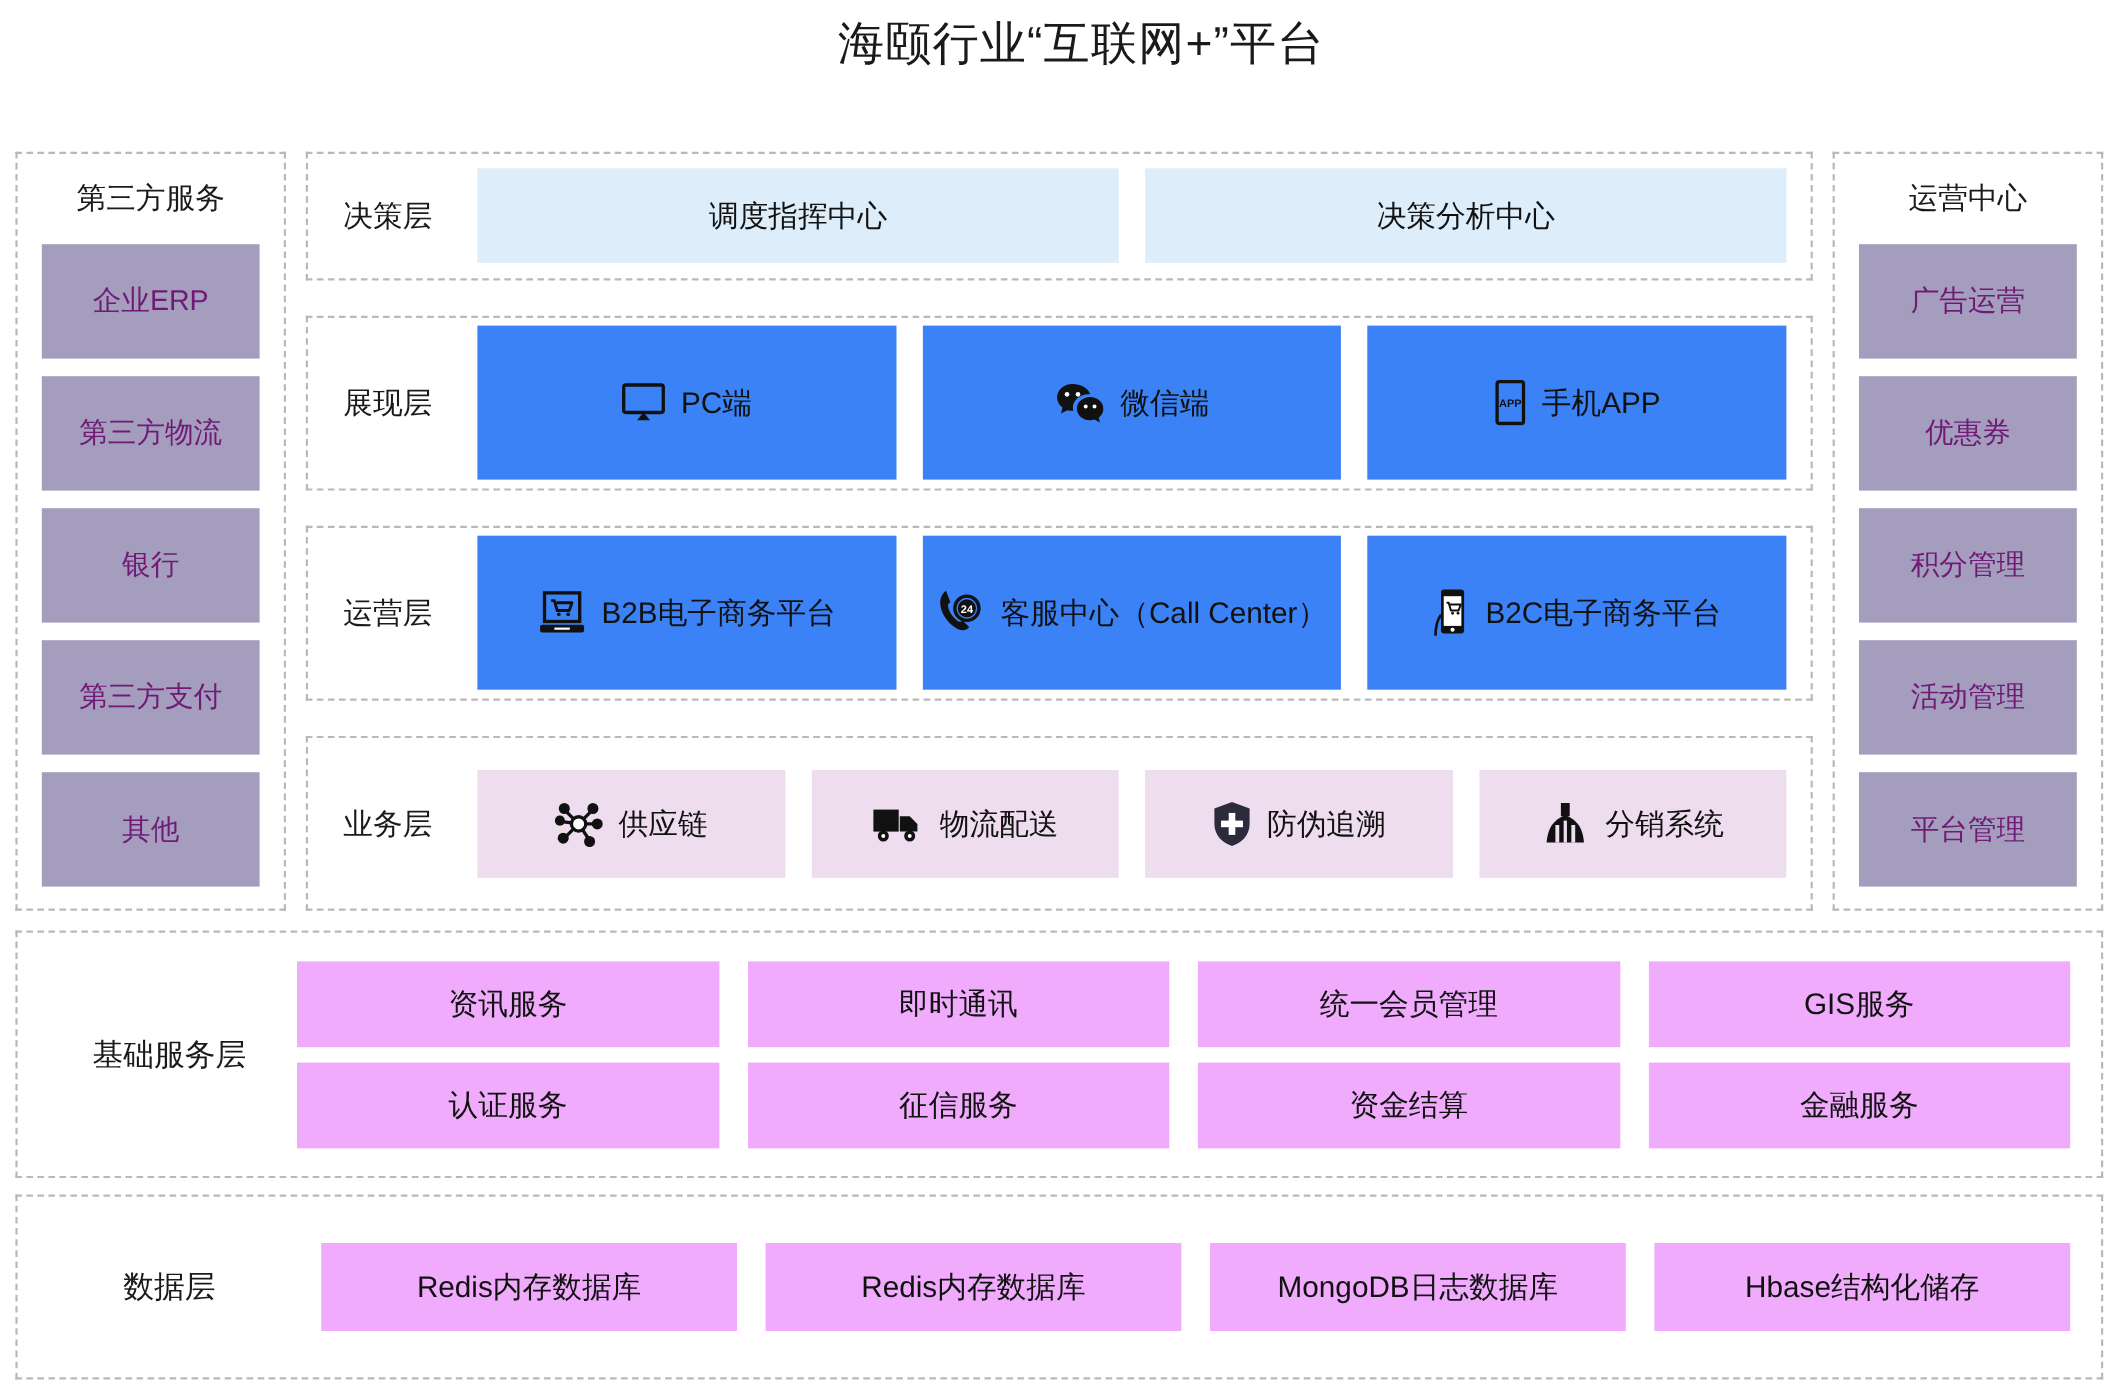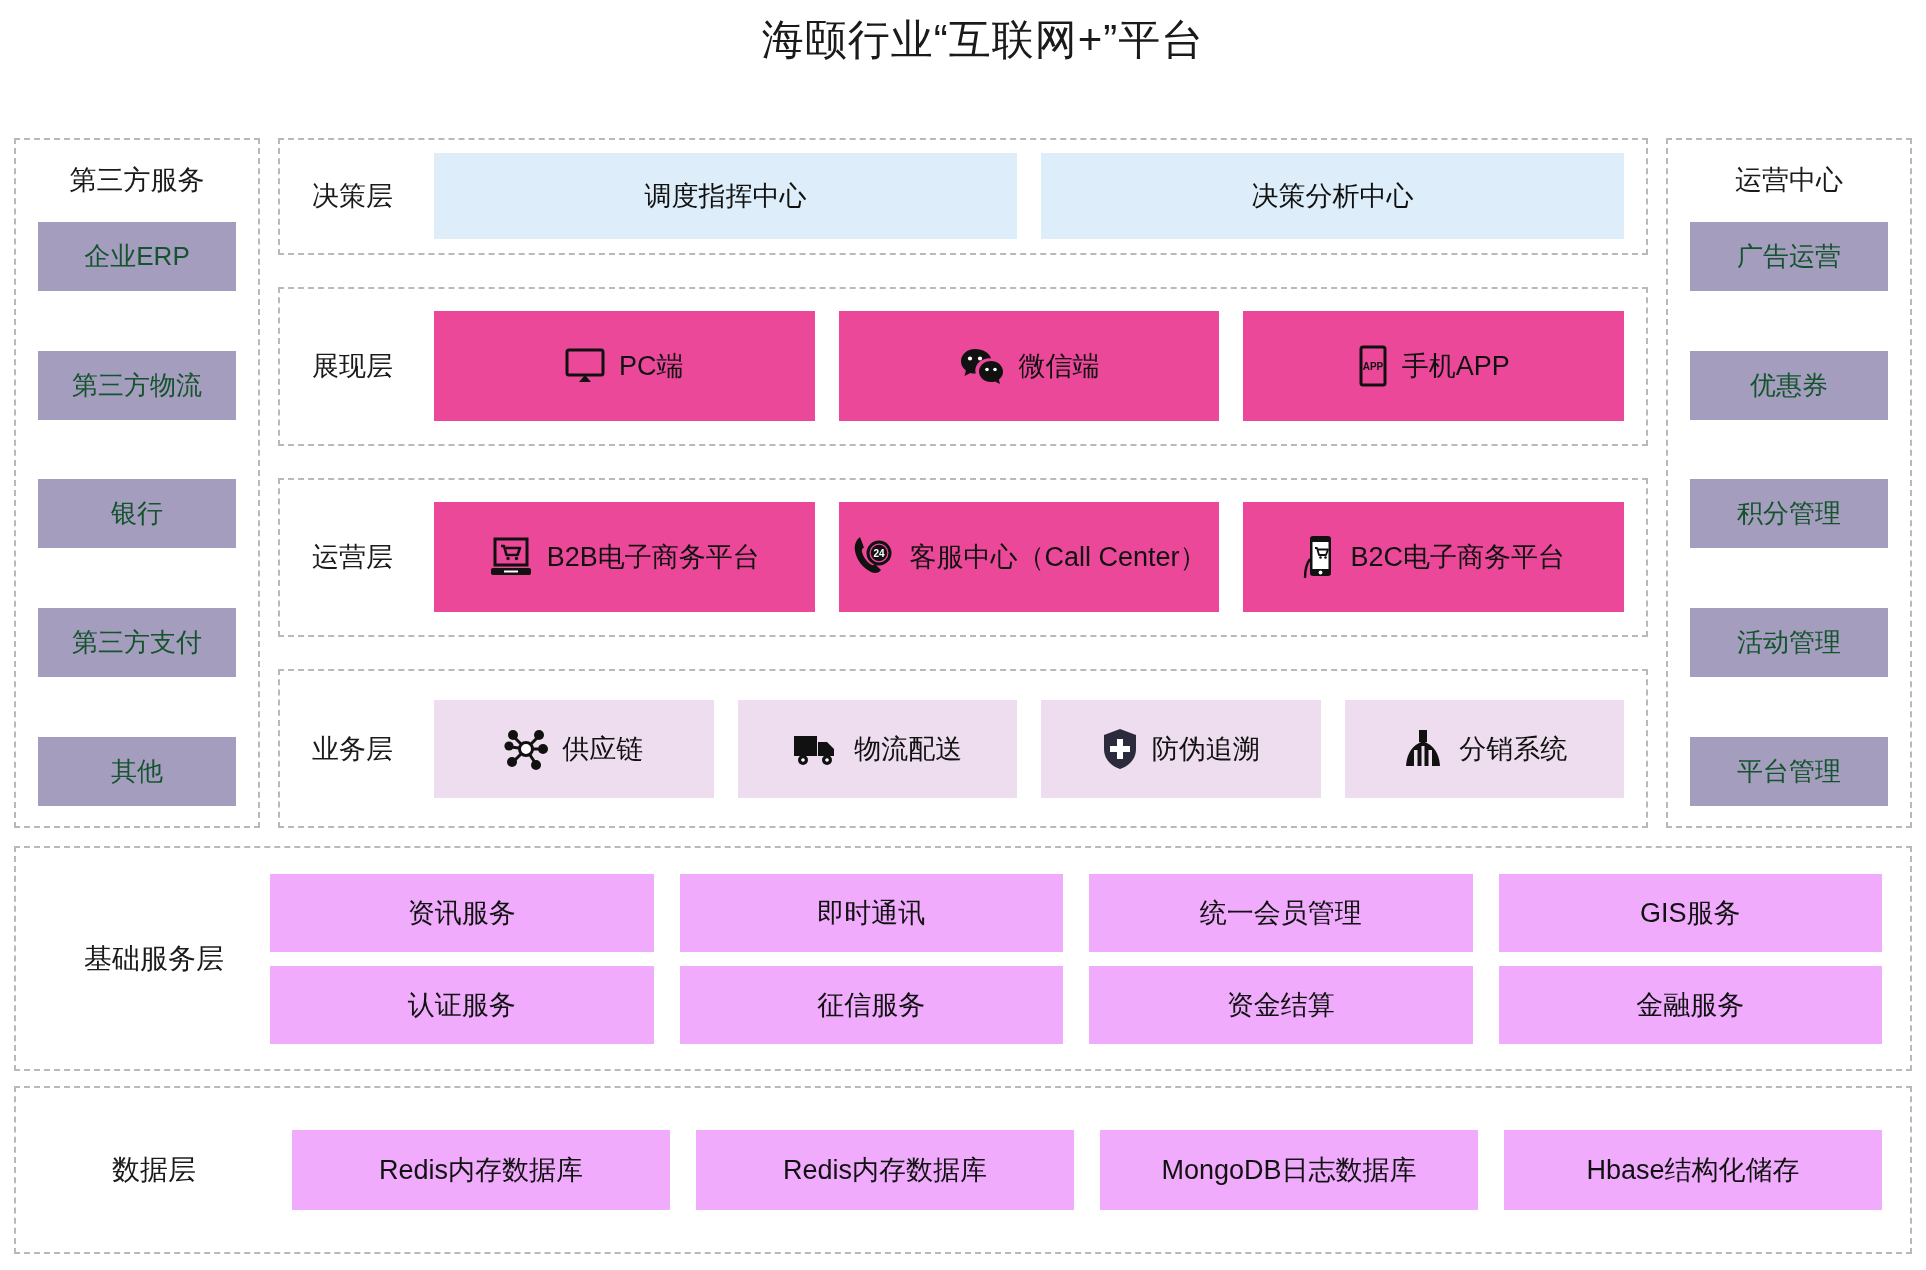--- a/index.html
+++ b/index.html
@@ -58,26 +58,26 @@
   .side-panel .chips {
     flex: 1;
     width: 100%;
     display: flex;
     flex-direction: column;
     justify-content: space-between;
     gap: 12px;
   }
   .chip {
     background: #a49dbe;
-    height: 69px;
+    height: 104px;
     display: flex;
     align-items: center;
     justify-content: center;
     font-size: 26px;
-    color: #14532d;
+    color: #701a75;
     white-space: nowrap;
   }
 
   .center-col {
     flex: 1;
     margin: 0 18px;
     display: flex;
     flex-direction: column;
     gap: 32px;
   }
@@ -111,21 +111,21 @@
     flex: 1;
     display: flex;
     align-items: center;
     justify-content: center;
     gap: 14px;
     font-size: 27px;
     color: #111;
     white-space: nowrap;
   }
   .card-blue { background: #ddeefa; height: 86px; }
-  .card-pink { background: #ec4899; height: 110px; justify-content: center; }
+  .card-pink { background: #3b82f6; height: 140px; justify-content: center; }
   .card-pink-tall { background: #eeddee; height: 98px; }
 
   .icon { display: inline-flex; align-items: center; justify-content: center; flex: 0 0 auto; }
   .icon svg { display: block; }
 
   
   .base-region {
     position: absolute;
     top: 846px; left: 14px;
     width: 1898px; height: 225px;

